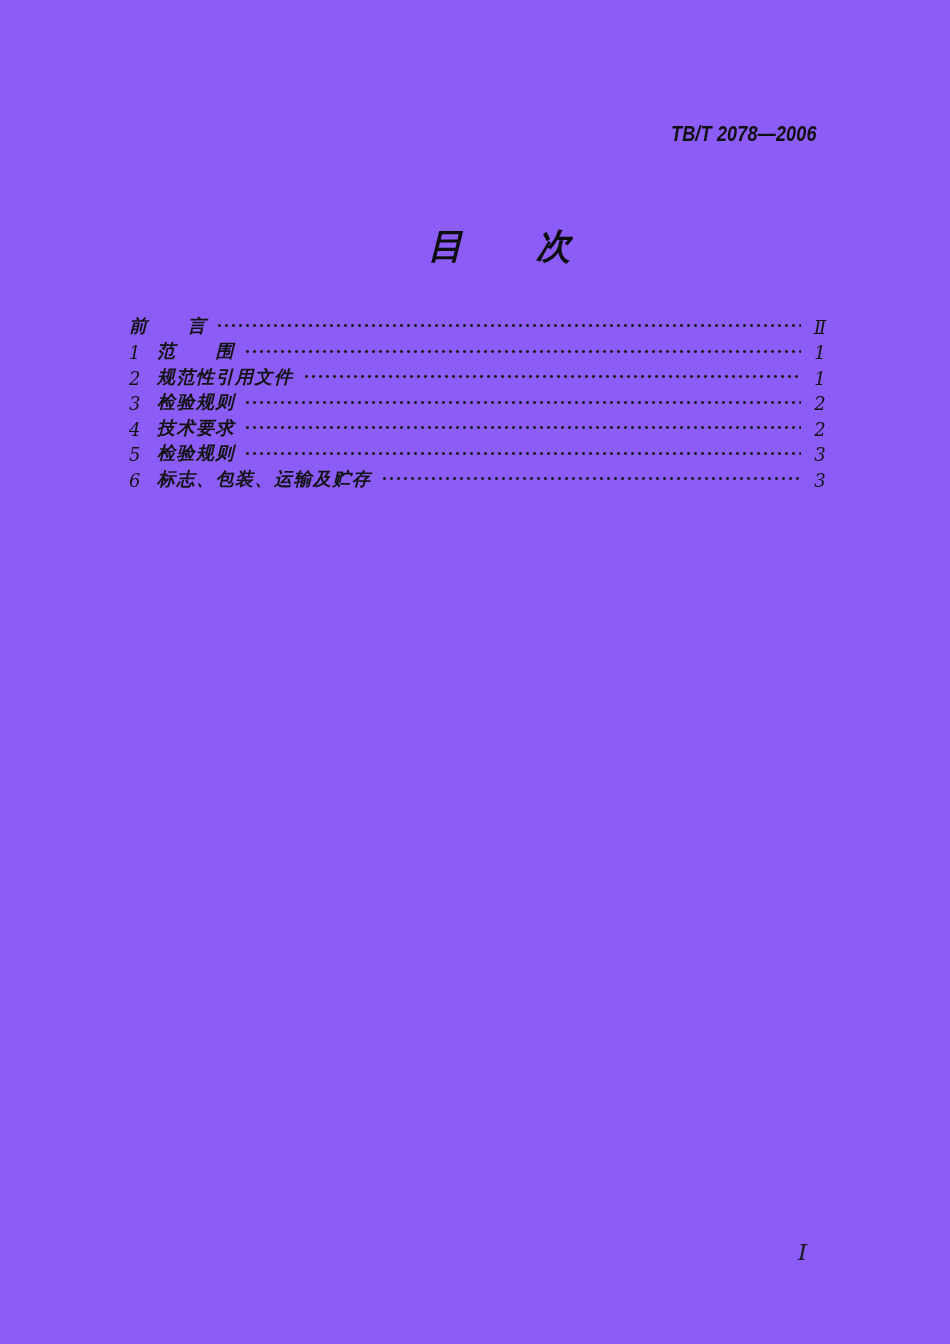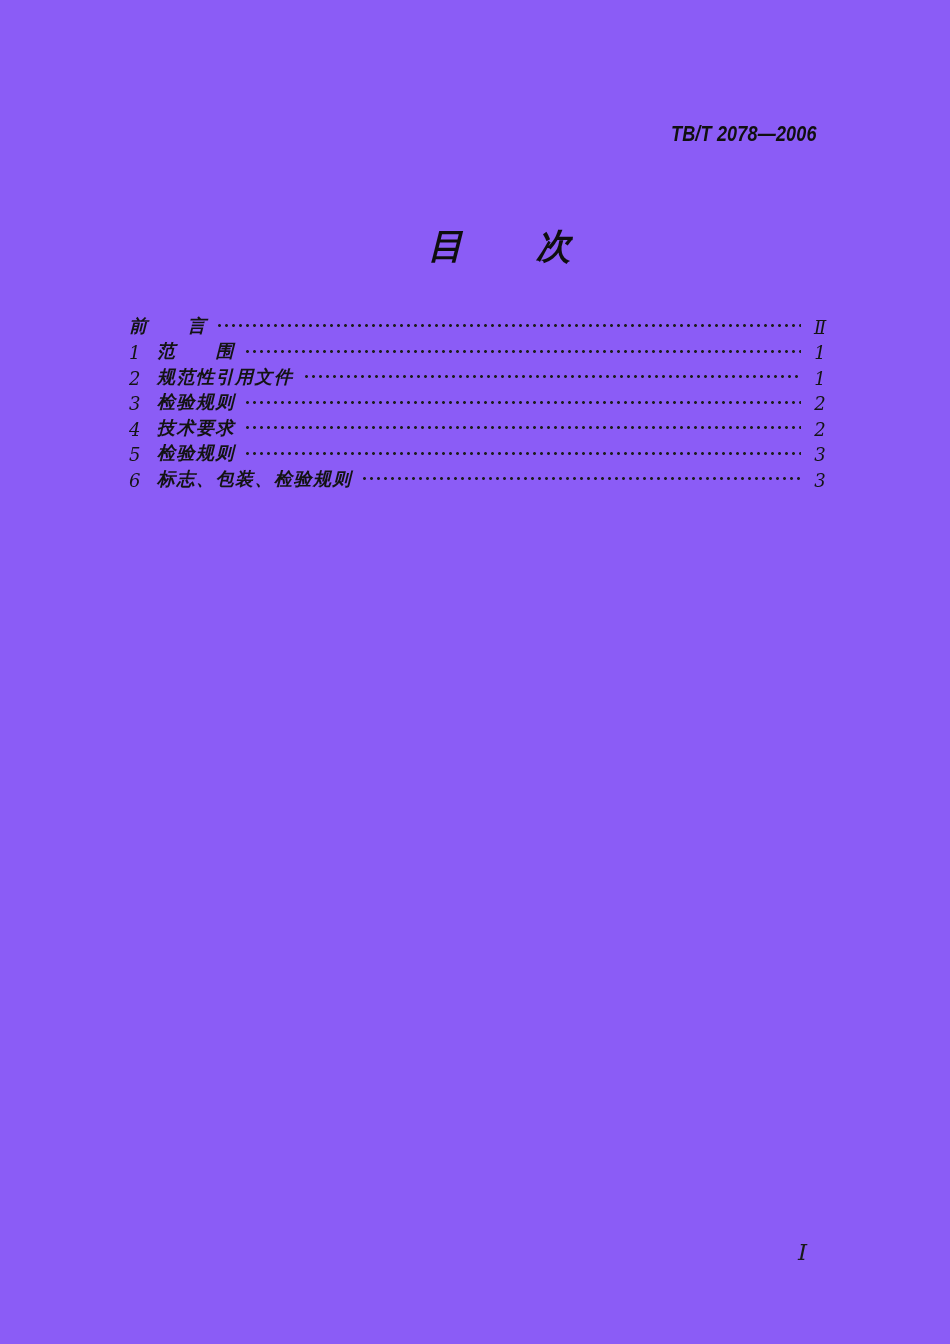--- a/index.html
+++ b/index.html
@@ -132,21 +132,21 @@
         <span class="toc-page">2</span>
       </div>
       <div class="toc-row">
         <span class="toc-num">5</span>
         <span class="toc-title">检验规则</span>
         <span class="toc-leader"></span>
         <span class="toc-page">3</span>
       </div>
       <div class="toc-row">
         <span class="toc-num">6</span>
-        <span class="toc-title">标志、包装、检验规则</span>
+        <span class="toc-title">标志、包装、运输及贮存</span>
         <span class="toc-leader"></span>
         <span class="toc-page">3</span>
       </div>
     </div>
 
   <div class="footer-page">Ⅰ</div>
 
 </div>
 
 </body></html>

